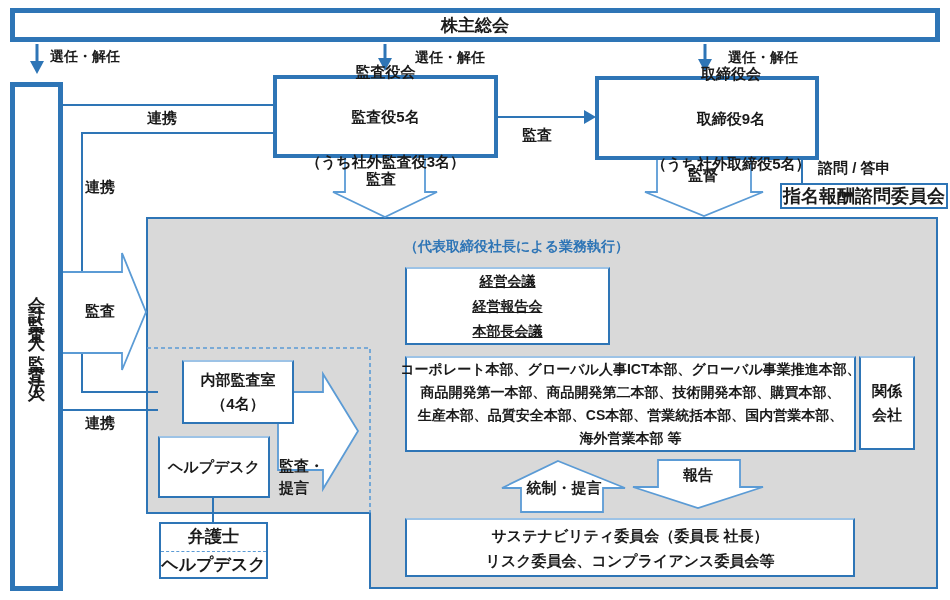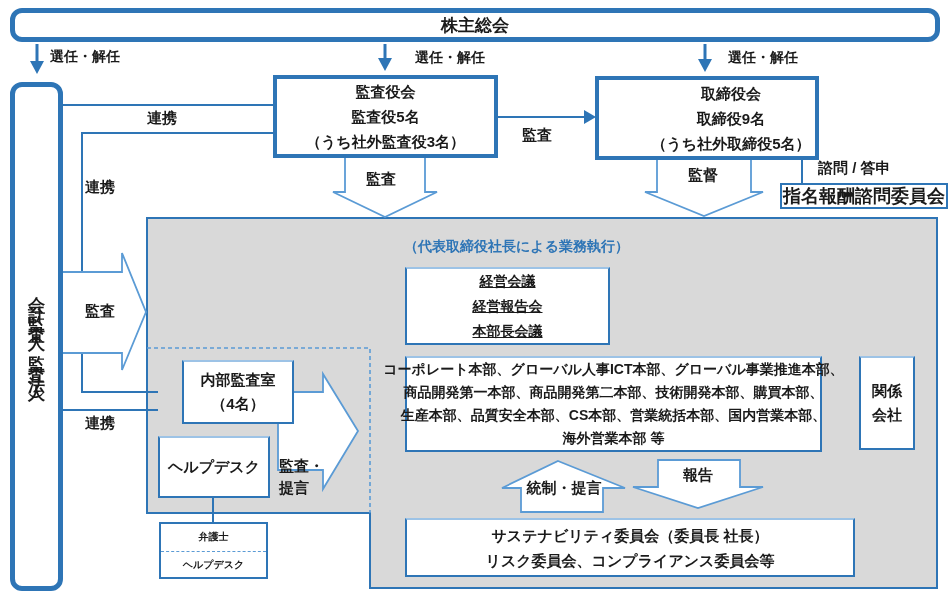--- a/index.html
+++ b/index.html
@@ -17,22 +17,22 @@
   .gray-region{fill:var(--gray-fill);stroke:var(--accent);stroke-width:2;}
   .dashed{stroke:var(--arrow-outline);stroke-width:1.6;stroke-dasharray:4 3;fill:none;}
   .conn{stroke:var(--accent);stroke-width:2;fill:none;}
   .stem{stroke:var(--accent);stroke-width:3;fill:none;}
   .solidhead{fill:var(--accent);stroke:none;}
   .hollow{fill:#ffffff;stroke:var(--arrow-outline);stroke-width:1.8;stroke-linejoin:miter;}
   .box{position:absolute;box-sizing:border-box;background:#fff;border:2px solid var(--accent);
        color:var(--text);font-weight:bold;text-align:center;display:flex;flex-direction:column;
        align-items:center;justify-content:center;}
   .box .ln{white-space:nowrap;}
-  .thick{border-width:5px;border-radius:12px;}
-  .b4{border-width:4px;}
+  .thick{border-width:5px;}
+  .b4{border-width:4px;gap:20px;}
   .lite-top{border-top-color:#9DC3E6;}
   .vbox{writing-mode:vertical-rl;letter-spacing:10px;font-size:17px;}
   .lbl{position:absolute;font-weight:bold;color:var(--text);font-size:15px;white-space:nowrap;line-height:1.2;}
   .sm{font-size:14px;}
   .blue{color:var(--blue-text);font-weight:bold;}
   .ctr{text-align:center;}
 </style>
 </head>
 <body>
 
@@ -91,21 +91,21 @@
   <div class="box" style="left:780px;top:183px;width:168px;height:26px;font-size:18px;">
     <span class="ln">指名報酬諮問委員会</span>
   </div>
 
   <div class="box lite-top" style="left:405px;top:267px;width:205px;height:78px;font-size:14px;line-height:25px;text-decoration:underline;">
     <div class="ln">経営会議</div>
     <div class="ln">経営報告会</div>
     <div class="ln">本部長会議</div>
   </div>
 
-  <div class="box lite-top" style="left:405px;top:356px;width:417px;height:96px;font-size:14px;line-height:23px;">
+  <div class="box lite-top" style="left:405px;top:356px;width:451px;height:96px;font-size:14px;line-height:23px;">
     <div class="ln">コーポレート本部、グローバル人事ICT本部、グローバル事業推進本部、</div>
     <div class="ln">商品開発第一本部、商品開発第二本部、技術開発本部、購買本部、</div>
     <div class="ln">生産本部、品質安全本部、CS本部、営業統括本部、国内営業本部、</div>
     <div class="ln">海外営業本部 等</div>
   </div>
 
   <div class="box lite-top" style="left:859px;top:356px;width:56px;height:94px;font-size:15px;line-height:24px;">
     <div class="ln">関係</div>
     <div class="ln">会社</div>
   </div>
@@ -117,21 +117,21 @@
 
   <div class="box lite-top" style="left:158px;top:436px;width:112px;height:62px;font-size:15px;">
     <span class="ln">ヘルプデスク</span>
   </div>
 
   <div class="box lite-top" style="left:405px;top:518px;width:450px;height:59px;font-size:15px;line-height:25px;">
     <div class="ln">サステナビリティ委員会（委員長 社長）</div>
     <div class="ln">リスク委員会、コンプライアンス委員会等</div>
   </div>
 
-  <div class="box" style="left:159px;top:522px;width:109px;height:57px;font-size:10px;padding:0;">
+  <div class="box" style="left:159px;top:522px;width:109px;height:57px;font-size:17px;padding:0;">
     <div class="ln" style="width:100%;height:28px;line-height:28px;border-bottom:1.5px dashed var(--arrow-outline);">弁護士</div>
     <div class="ln" style="width:100%;height:26px;line-height:26px;">ヘルプデスク</div>
   </div>
 
   <div class="lbl sm" style="left:50px;top:48px;">選任・解任</div>
   <div class="lbl sm" style="left:415px;top:49px;">選任・解任</div>
   <div class="lbl sm" style="left:728px;top:49px;">選任・解任</div>
 
   <div class="lbl" style="left:147px;top:109px;">連携</div>
   <div class="lbl" style="left:85px;top:178px;">連携</div>

